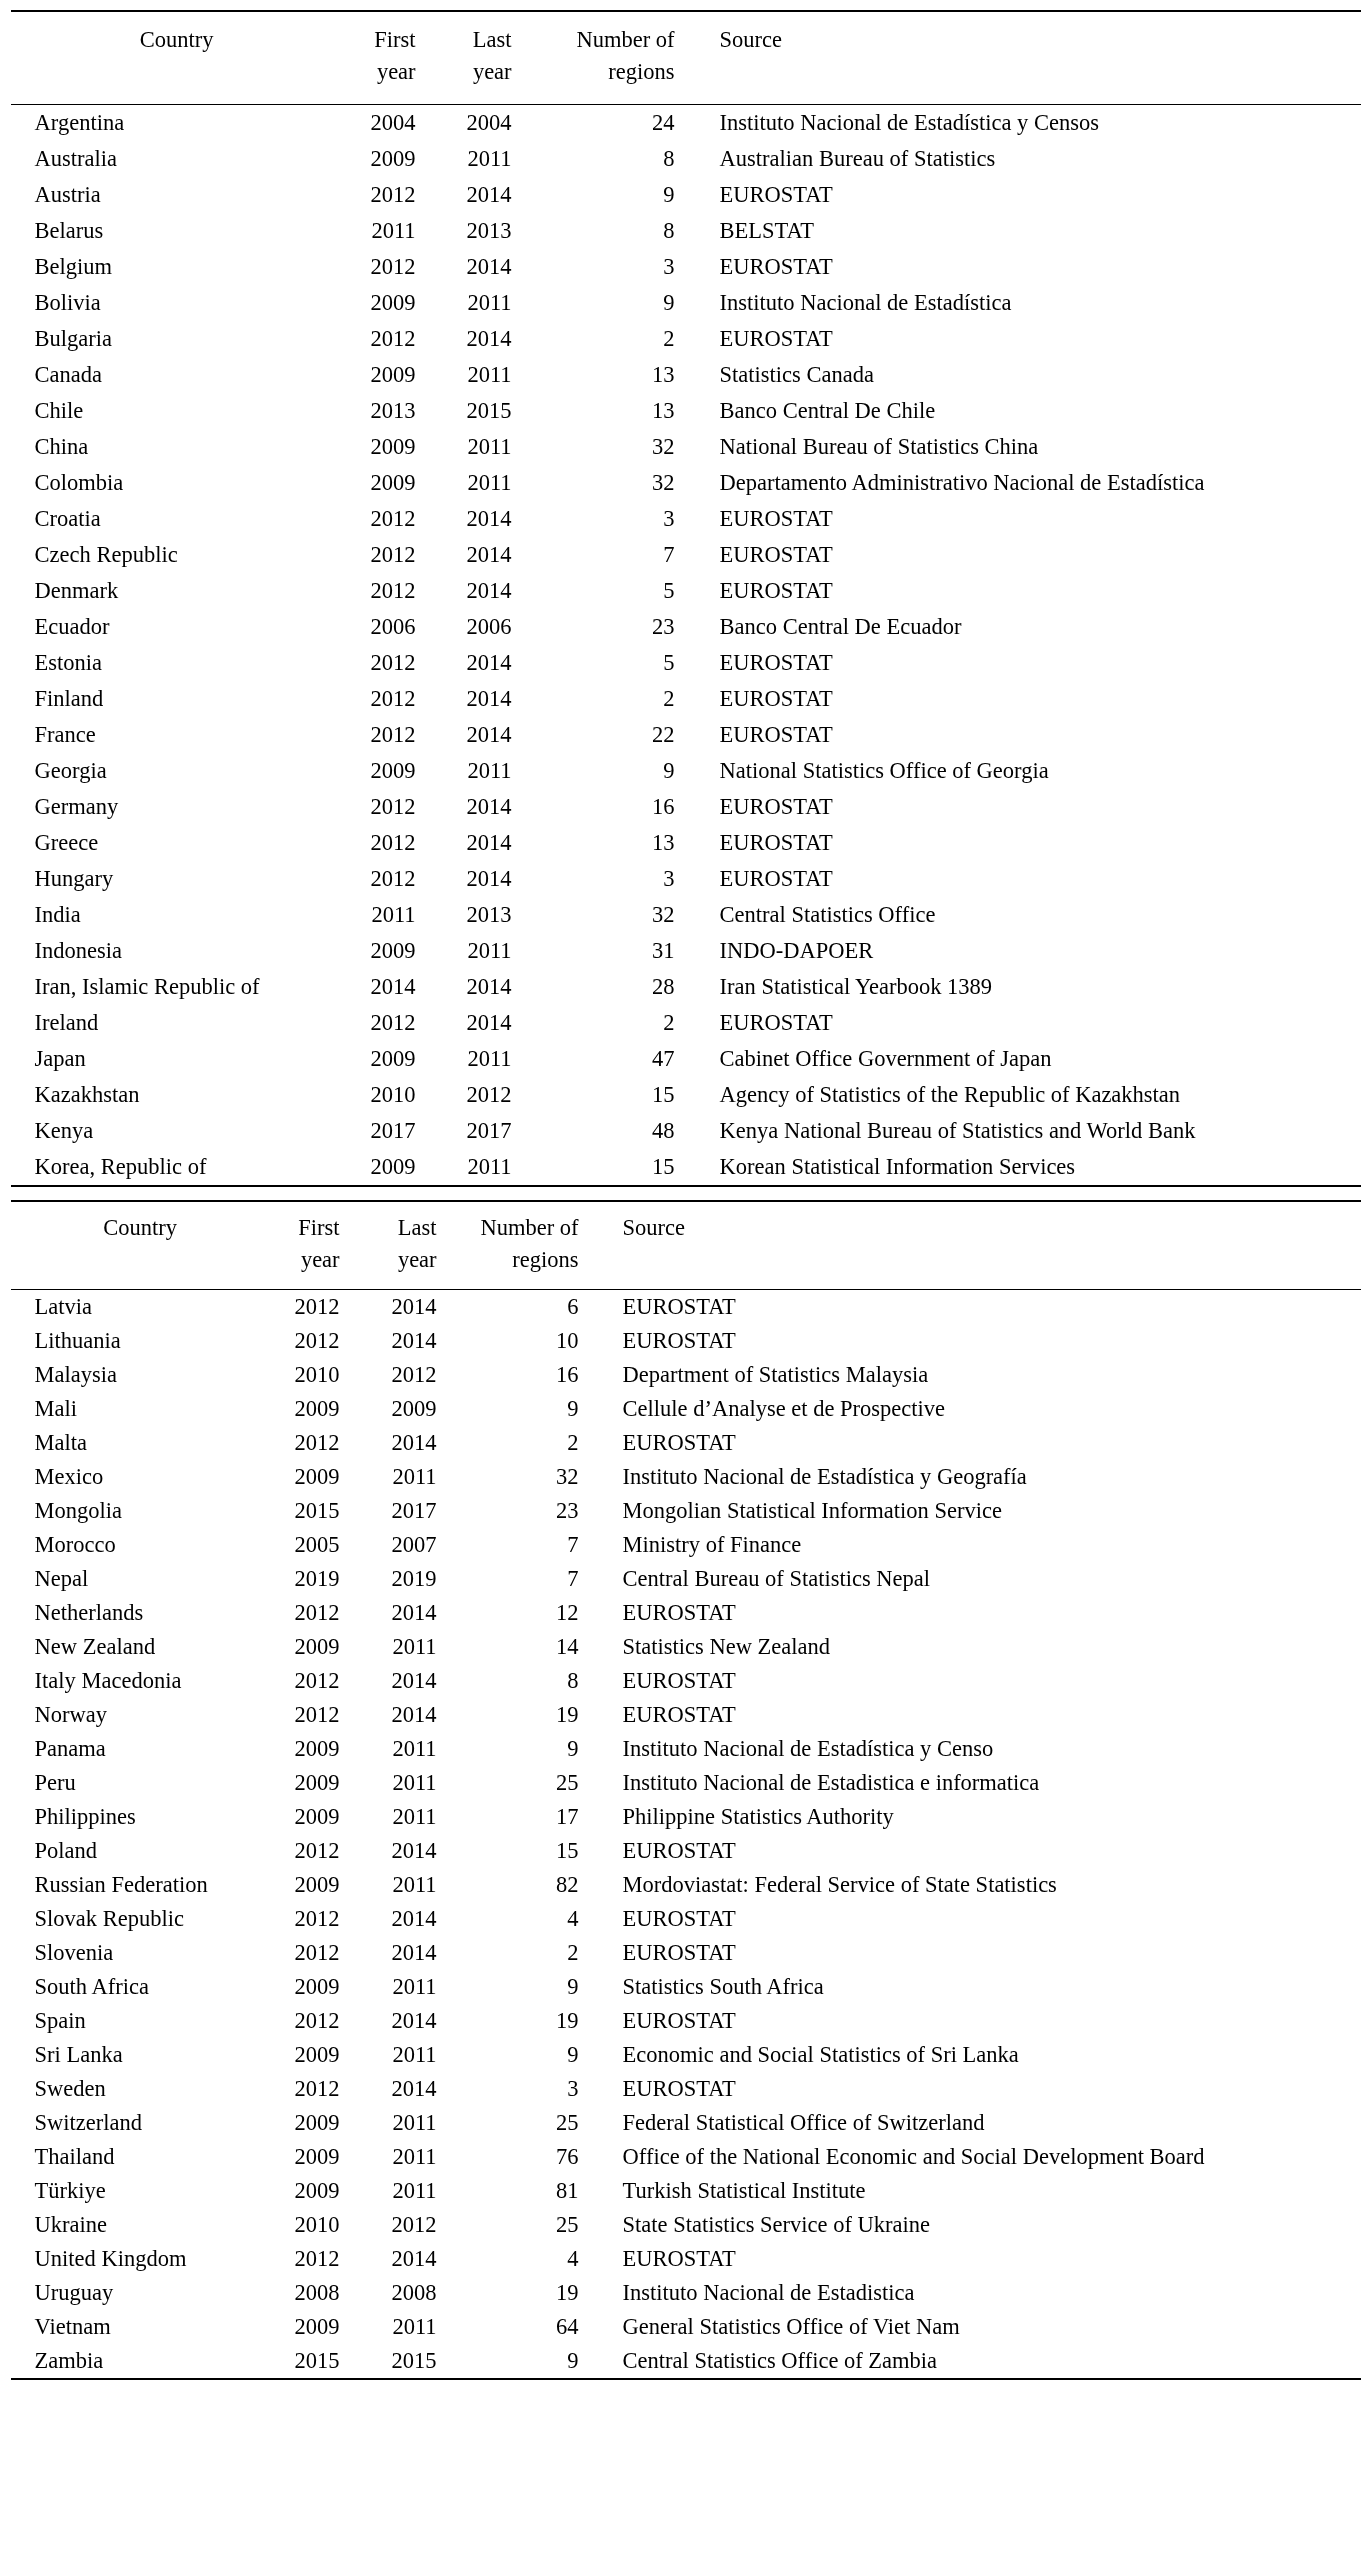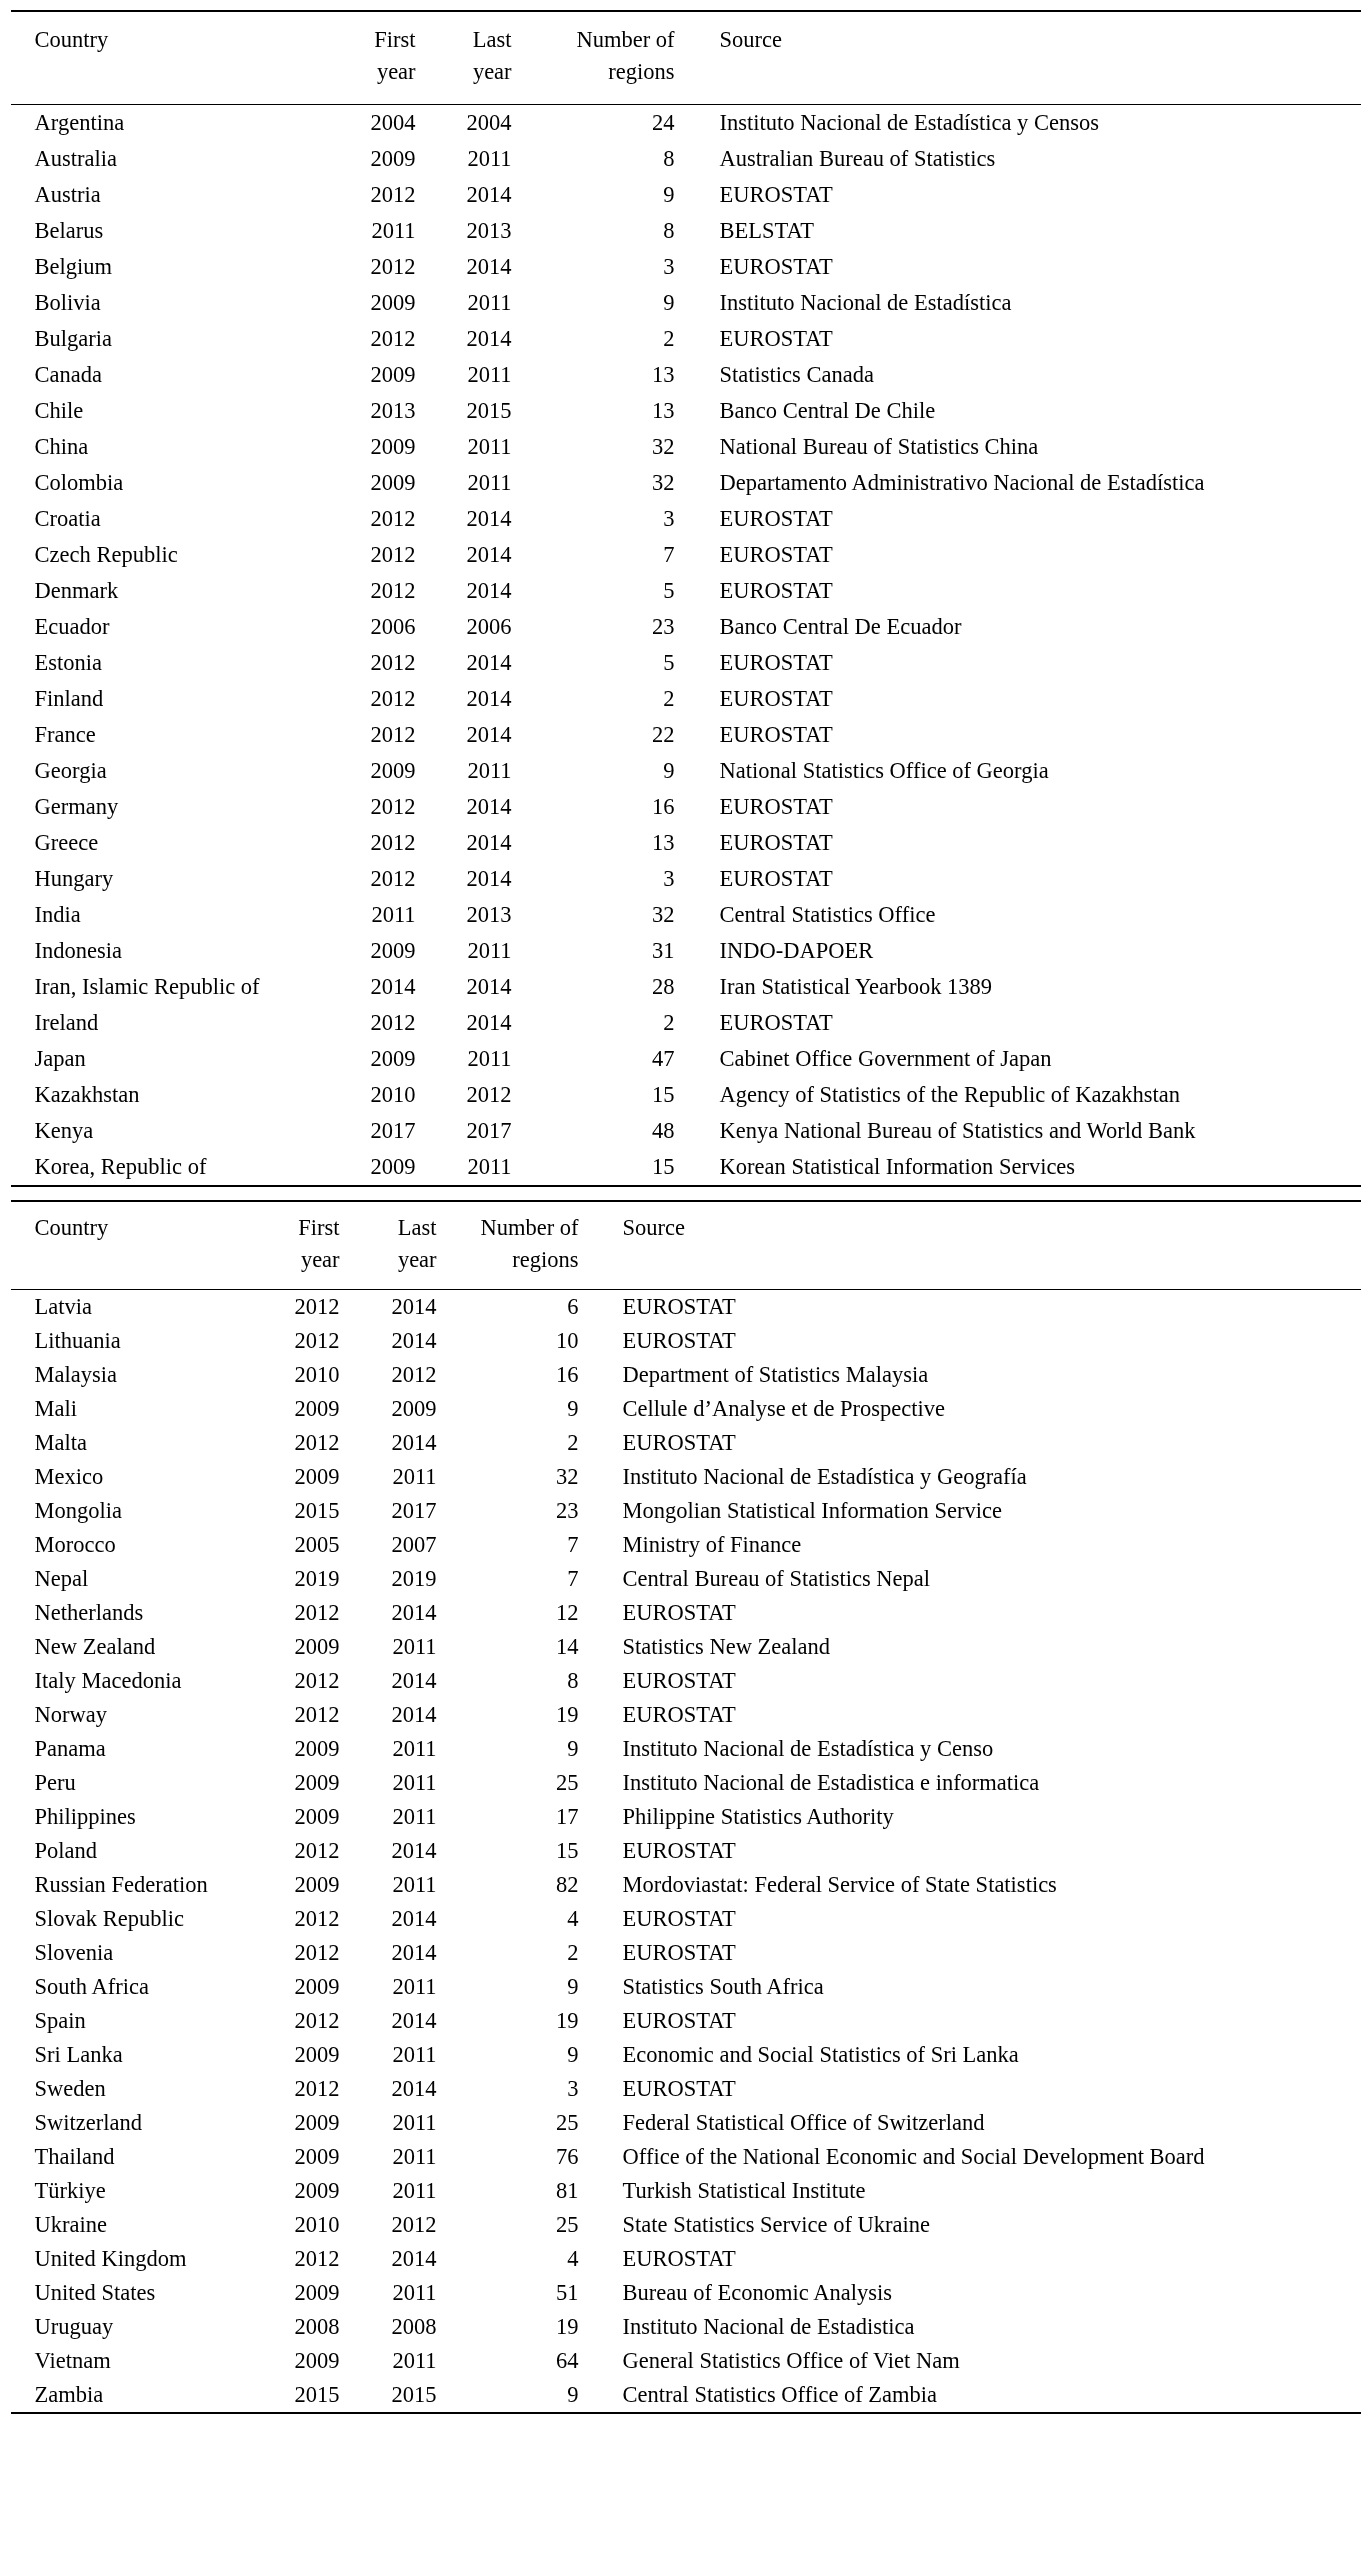--- a/index.html
+++ b/index.html
@@ -35,21 +35,21 @@
   table#table2 thead th { padding: 9.3px 0 13.3px 0; }
   table.datatable thead .hline { line-height: 32px; height: 32px; white-space: nowrap; }
   table.datatable thead { border-bottom: 1.3px solid #000; }
 
   table#table1 tbody td { line-height: 36px; height: 36px; }
   table#table2 tbody td { line-height: 34px; height: 34px; }
   table.datatable td { padding: 0; white-space: nowrap; overflow: hidden; }
 
   
   .col-country { text-align: left; padding-left: 24px !important; }
-  th.col-country { padding-left: 24px !important; text-align: left; }
+  th.col-country { padding-left: 24px !important; text-align: center; }
   .col-first, .col-last, .col-regions { text-align: right; }
   .col-source { text-align: left; }
 
   table#table1 .col-source, table#table1 th.col-source { padding-left: 45px !important; }
   table#table2 .col-source, table#table2 th.col-source { padding-left: 44px !important; }
 
   
   #table1 col.c-country { width: 308px; }
   #table1 col.c-first   { width: 97px; }
   #table1 col.c-last    { width: 96px; }
@@ -543,27 +543,20 @@
           <td class="col-source">State Statistics Service of Ukraine</td>
         </tr>
         <tr>
           <td class="col-country">United Kingdom</td>
           <td class="col-first">2012</td>
           <td class="col-last">2014</td>
           <td class="col-regions">4</td>
           <td class="col-source">EUROSTAT</td>
         </tr>
         <tr>
-          <td class="col-country">United States</td>
-          <td class="col-first">2009</td>
-          <td class="col-last">2011</td>
-          <td class="col-regions">51</td>
-          <td class="col-source">Bureau of Economic Analysis</td>
-        </tr>
-        <tr>
           <td class="col-country">Uruguay</td>
           <td class="col-first">2008</td>
           <td class="col-last">2008</td>
           <td class="col-regions">19</td>
           <td class="col-source">Instituto Nacional de Estadistica</td>
         </tr>
         <tr>
           <td class="col-country">Vietnam</td>
           <td class="col-first">2009</td>
           <td class="col-last">2011</td>

